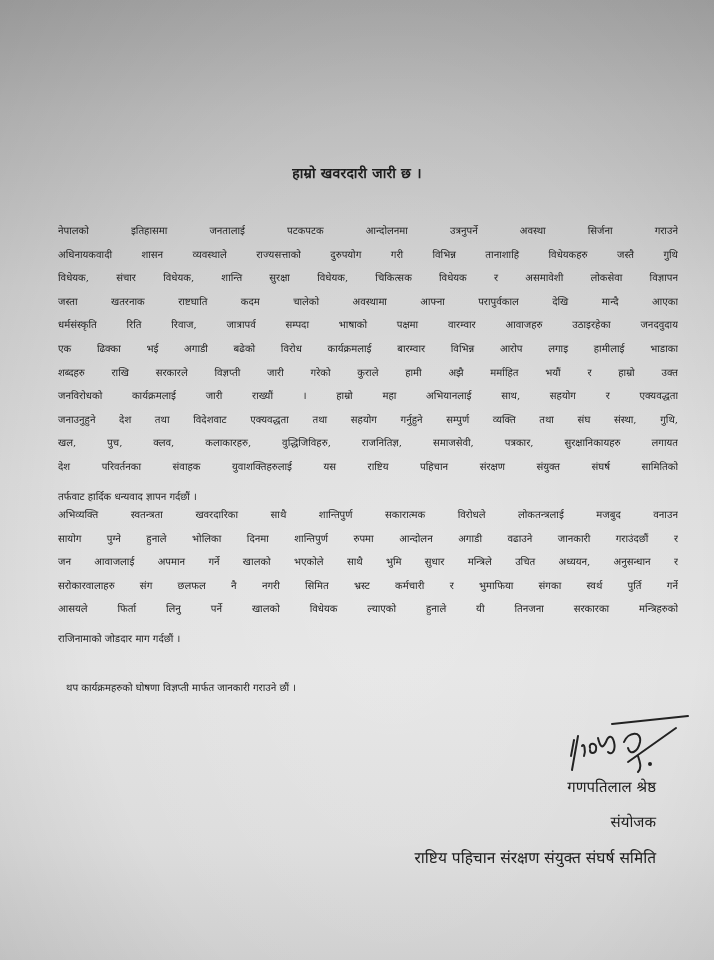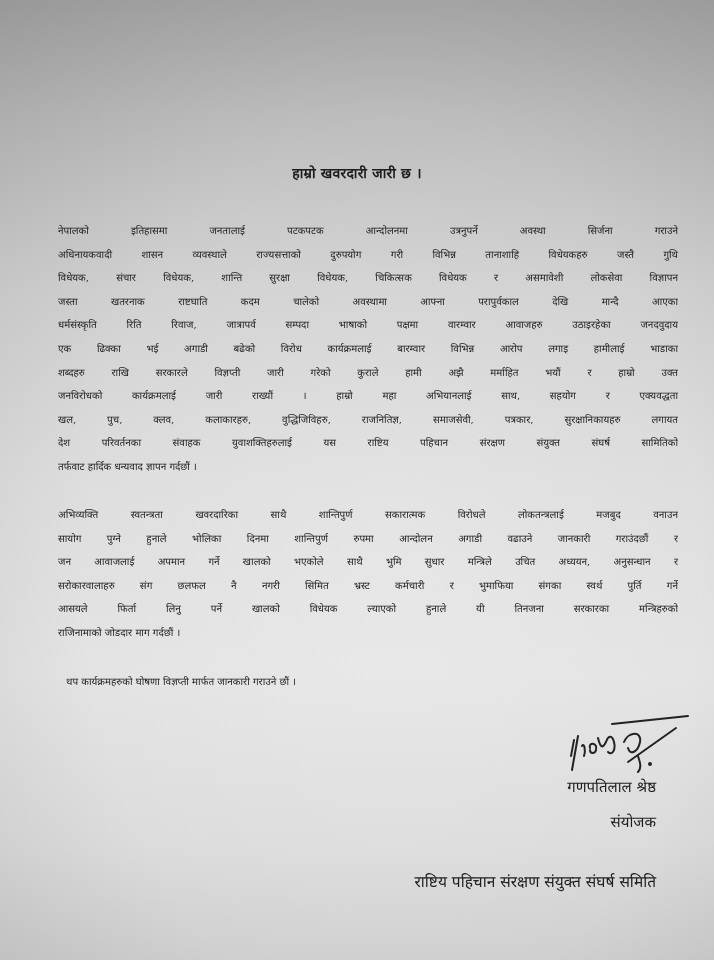--- a/index.html
+++ b/index.html
@@ -42,20 +42,21 @@
   }
   .para .line {
     display: block;
     text-align: justify;
     text-align-last: justify;
     white-space: nowrap;
     overflow: hidden;
   }
   .para .line.last {
     text-align-last: left;
+    margin-top: 6px;
   }
   #p1 { top: 219px; }
   #p2 { top: 503px; }
   #p3 { top: 670px; left: 66px; }
   .signature {
     position: absolute;
     left: 568px;
     top: 712px;
     width: 125px;
     height: 65px;
@@ -70,39 +71,39 @@
     position: absolute;
     right: 58px;
     top: 811px;
     font-size: 15px;
   }
   .signer-org {
     position: absolute;
     right: 58px;
     top: 846px;
     font-size: 15.5px;
-    margin-top: 24px;
   }
 </style>
 </head>
 <body>
 
 <div class="vignette"></div>
 
 <div class="title">हाम्रो खवरदारी जारी छ ।</div>
 
 <div class="para" id="p1">
   <span class="line">नेपालको इतिहासमा जनतालाई पटकपटक आन्दोलनमा उत्रनुपर्ने अवस्था सिर्जना गराउने</span>
   <span class="line">अधिनायकवादी शासन व्यवस्थाले राज्यसत्ताको दुरुपयोग गरी विभिन्न तानाशाहि विधेयकहरु जस्तै गुथि</span>
   <span class="line">विधेयक, संचार विधेयक, शान्ति सुरक्षा विधेयक, चिकित्सक विधेयक र असमावेशी लोकसेवा विज्ञापन</span>
   <span class="line">जस्ता खतरनाक राष्टघाति कदम चालेको अवस्थामा आफ्ना परापुर्वकाल देखि मान्दै आएका</span>
   <span class="line">धर्मसंस्कृति रिति रिवाज, जात्रापर्व सम्पदा भाषाको पक्षमा वारम्वार आवाजहरु उठाइरहेका जनदवुदाय</span>
   <span class="line">एक ढिक्का भई अगाडी बढेको विरोध कार्यक्रमलाई बारम्वार विभिन्न आरोप लगाइ हामीलाई भाडाका</span>
   <span class="line">शब्दहरु राखि सरकारले विज्ञप्ती जारी गरेको कुराले हामी अझै मर्माहित भयौं र हाम्रो उक्त</span>
   <span class="line">जनविरोधको कार्यक्रमलाई जारी राख्यौं । हाम्रो महा अभियानलाई साथ, सहयोग र एक्यवद्धता</span>
+  <span class="line">जनाउनुहुने देश तथा विदेशवाट एक्यवद्धता तथा सहयोग गर्नुहुने सम्पुर्ण व्यक्ति तथा संघ संस्था, गुथि,</span>
   <span class="line">खल, पुच, क्लव, कलाकारहरु, वुद्धिजिविहरु, राजनितिज्ञ, समाजसेवी, पत्रकार, सुरक्षानिकायहरु लगायत</span>
   <span class="line">देश परिवर्तनका संवाहक युवाशक्तिहरुलाई यस राष्टिय पहिचान संरक्षण संयुक्त संघर्ष सामितिको</span>
   <span class="line last">तर्फवाट हार्दिक धन्यवाद ज्ञापन गर्दछौं ।</span>
 </div>
 
 <div class="para" id="p2">
   <span class="line">अभिव्यक्ति स्वतन्त्रता खवरदारिका साथै शान्तिपुर्ण सकारात्मक विरोधले लोकतन्त्रलाई मजबुद वनाउन</span>
   <span class="line">सायोग पुग्ने हुनाले भोलिका दिनमा शान्तिपुर्ण रुपमा आन्दोलन अगाडी वढाउने जानकारी गराउंदछौं र</span>
   <span class="line">जन आवाजलाई अपमान गर्ने खालको भएकोले साथै भुमि सुधार मन्त्रिले उचित अध्ययन, अनुसन्धान र</span>
   <span class="line">सरोकारवालाहरु संग छलफल नै नगरी सिमित भ्रस्ट कर्मचारी र भुमाफिया संगका स्वर्थ पुर्ति गर्ने</span>

